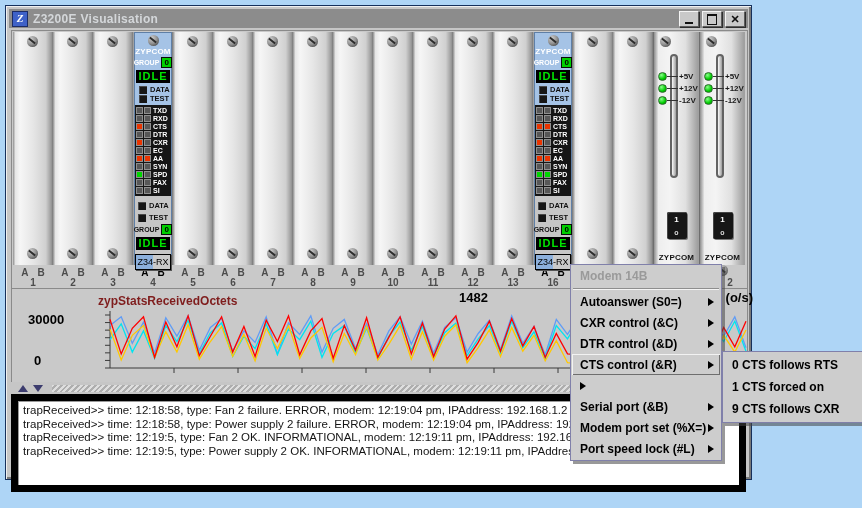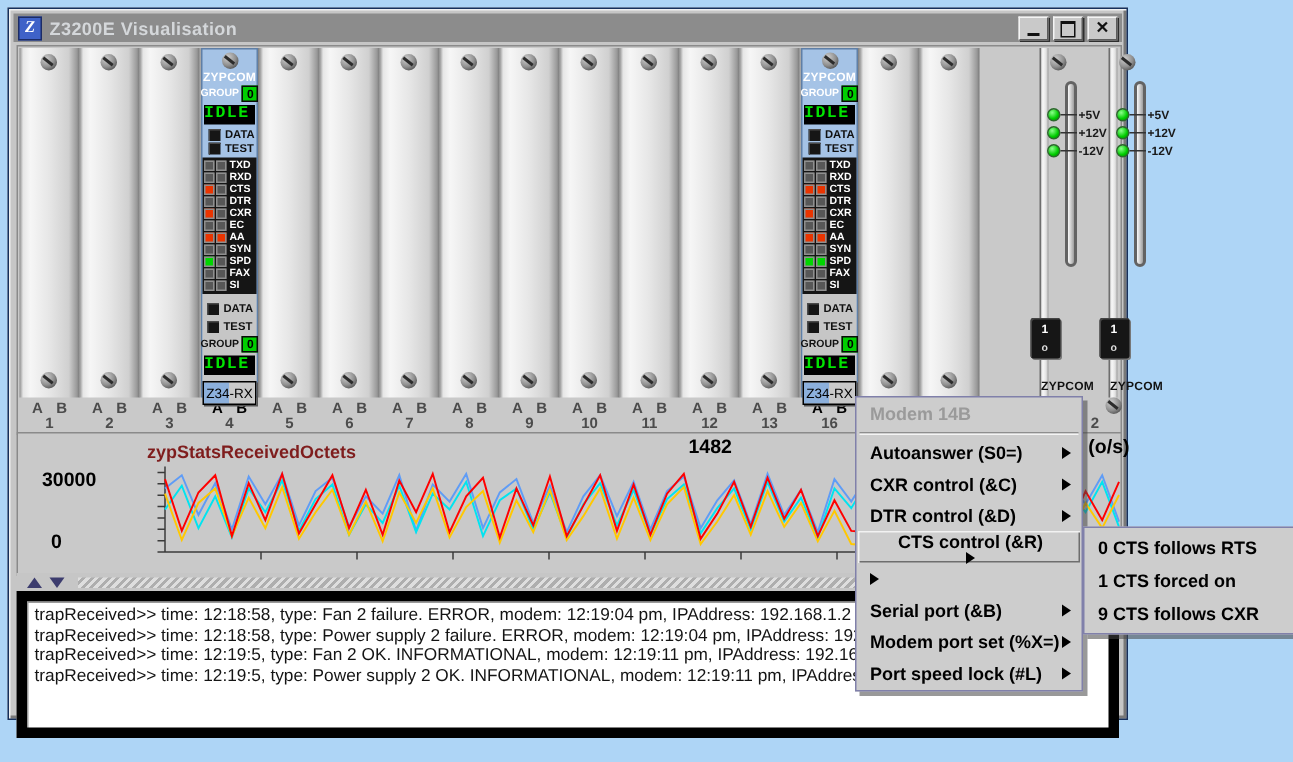--- a/index.html
+++ b/index.html
@@ -24,42 +24,42 @@
   .screw-top{position:absolute;top:4px;left:50%;margin-left:-6px;}
   .screw-bottom{position:absolute;bottom:6px;left:50%;margin-left:-6px;}
   
   .card{width:38px;height:233px;background:#a5c3e6;border:1px solid #5f7fa6;display:flex;flex-direction:column;align-items:center;box-sizing:border-box;z-index:2;}
   .card > .screw{margin:2px 0 1px;}
   .c-brand{font-size:8px;font-weight:bold;color:#fff;height:10px;line-height:10px;letter-spacing:.2px;}
   .c-group{display:flex;align-items:center;gap:2px;height:11px;}
   .glabel{font-size:7px;font-weight:bold;color:#fff;}
   .c-lower .glabel{color:#111;}
   .badge{width:9px;height:9px;background:#00cf00;border:1px solid #0a0a0a;color:#000;font-size:8px;font-weight:bold;line-height:9px;text-align:center;}
-  .c-idle{width:34px;height:13px;background:#000;color:#00e400;font-size:11px;font-weight:bold;line-height:13px;letter-spacing:1px;margin:2px 0;font-family:Liberation Mono, monospace;}
+  .c-idle{width:34px;height:13px;background:#000;color:#00e400;font-size:11px;font-weight:bold;line-height:13px;text-align:center;letter-spacing:1px;margin:2px 0;}
   .c-io{display:flex;align-items:center;gap:3px;height:11px;align-self:flex-start;margin-left:4px;}
   .c-io .sq{width:8px;height:8px;background:#161616;box-shadow:inset 1px 1px 0 #4a4a4a;}
   .iolabel{font-size:7.5px;font-weight:bold;color:#101010;}
   .c-leds{width:36px;background:#151515;padding:2px 1px;margin-top:2px;display:flex;flex-direction:column;gap:1px;box-sizing:border-box;}
   .led-row{display:flex;align-items:center;height:7px;}
   .led{width:7px;height:7px;border:1px solid #8f8f8f;box-sizing:border-box;margin-right:1px;flex:none;}
   .led.off{background:#575757;} .led.red{background:#ea3400;} .led.green{background:#00d600;}
   .led-label{font-size:7px;font-weight:bold;color:#fff;margin-left:1px;white-space:nowrap;}
   .c-lower{width:100%;flex:1;background:#c6c6c6;display:flex;flex-direction:column;align-items:center;padding-top:4px;}
   .c-lower .c-io{margin-left:3px;margin-bottom:1px;}
   .c-btn{width:34px;height:14px;border:1px solid #000;background:linear-gradient(90deg,#8cb0dc 0%,#8cb0dc 50%,#c9c9c9 50%,#c9c9c9 100%);font-size:9px;font-weight:normal;color:#000;text-align:center;line-height:14px;margin-top:2px;box-shadow:1px 1px 0 #555;}
   
   .ab-row{position:absolute;left:1px;top:237px;width:640px;display:flex;height:10px;}
   .ab-cell{flex:1;display:flex;justify-content:center;gap:9px;}
   .ab{font-size:10px;font-weight:bold;color:#4c4c4c;line-height:10px;}
   .ab.sel{color:#000;}
   .num-row{position:absolute;left:1px;top:247px;width:640px;display:flex;height:10px;}
   .num-cell{flex:1;text-align:center;font-size:10px;font-weight:bold;color:#4c4c4c;line-height:10px;}
   .psu-num-row{position:absolute;left:641px;top:247px;width:92px;display:flex;transform:translateX(8px);}
   
-  .psu{flex:1;position:relative;background:linear-gradient(90deg,#8e8e8e 0%,#eeeeee 10%,#f4f4f4 35%,#e0e0e0 70%,#a0a0a0 97%);border-left:1px solid #6e6e6e;margin-left:40px;}
+  .psu{flex:1;position:relative;background:linear-gradient(90deg,#8e8e8e 0%,#eeeeee 10%,#f4f4f4 35%,#e0e0e0 70%,#a0a0a0 97%);border-left:1px solid #6e6e6e;}
   .psu .screw-top{left:6px;margin-left:0;}
   .psu .screw-bottom{bottom:-11px;z-index:3;}
   .psu-handle{position:absolute;left:16px;top:22px;width:8px;height:124px;border:2px solid #636363;border-radius:5px;background:linear-gradient(90deg,#fafafa,#9e9e9e);box-sizing:border-box;}
   .psu-leds{position:absolute;left:4px;top:40px;display:flex;flex-direction:column;gap:4px;z-index:2;}
   .psu-led-row{display:flex;align-items:center;height:8px;}
   .psu-led{width:7px;height:7px;border-radius:50%;background:radial-gradient(circle at 35% 30%,#8cff8c,#00cc00 60%,#008800);border:1px solid #2a6a2a;flex:none;}
   .psu-led-dash{width:11px;height:1px;background:#333;margin-right:1px;}
   .psu-led-label{font-size:8px;font-weight:bold;color:#1a1a1a;white-space:nowrap;}
   .psu-switch{position:absolute;left:50%;transform:translateX(-50%);top:180px;width:20px;height:27px;background:#161616;border-radius:2px;box-shadow:1px 1px 0 #777, inset 1px 1px 0 #444;display:flex;flex-direction:column;align-items:center;}
   .psu-sw-on{color:#fff;font-size:8px;font-weight:bold;line-height:10px;margin-top:3px;}
@@ -81,21 +81,21 @@
   
   .log{position:absolute;left:5px;top:388px;width:735px;height:98px;background:#fff;border:7px solid #000000;box-shadow:inset 1px 1px 0 #9a9a9a;overflow:hidden;padding:3px 0 0 5px;box-sizing:border-box;}
   .log-line{font-size:11.5px;line-height:13.5px;color:#141414;white-space:nowrap;}
   
   .menu{position:absolute;left:570px;top:264px;width:152px;background:#cdcdcd;border:1px solid #8080aa;box-shadow:3px 3px 0 rgba(70,70,70,.55);padding:1px;box-sizing:border-box;z-index:10;}
   .menu-header{height:21px;line-height:21px;padding-left:8px;font-size:12px;font-weight:bold;color:#9a9a9a;}
   .menu-sep{height:0;margin:1px;border-top:1px solid #8e8e8e;border-bottom:1px solid #f4f4f4;}
   .menu-item{height:21px;display:flex;align-items:center;padding:0 6px 0 8px;font-size:12px;font-weight:bold;color:#000;}
   .menu-item .lbl{flex:1;white-space:nowrap;}
   .mi-arrow{width:0;height:0;border-top:4px solid transparent;border-bottom:4px solid transparent;border-left:6px solid #000;flex:none;}
-  .menu-item.hl{box-shadow:inset 1px 1px 0 #f2f2f2, inset -1px -1px 0 #6e6e6e;flex-direction:column;}
+  .menu-item.hl{box-shadow:inset 1px 1px 0 #f2f2f2, inset -1px -1px 0 #6e6e6e;}
   .submenu{position:absolute;left:722px;top:351px;width:156px;background:#cdcdcd;border:1px solid #8080aa;box-shadow:3px 3px 0 rgba(70,70,70,.55);padding:2px 1px;box-sizing:border-box;z-index:11;}
   .submenu-item{height:22px;line-height:22px;padding-left:8px;font-size:12px;font-weight:bold;color:#000;white-space:nowrap;}
 </style>
 </head>
 <body>
 
 <div class="desktop">
   <div class="window">
     <div class="titlebar">
       <div class="app-icon">Z</div>

